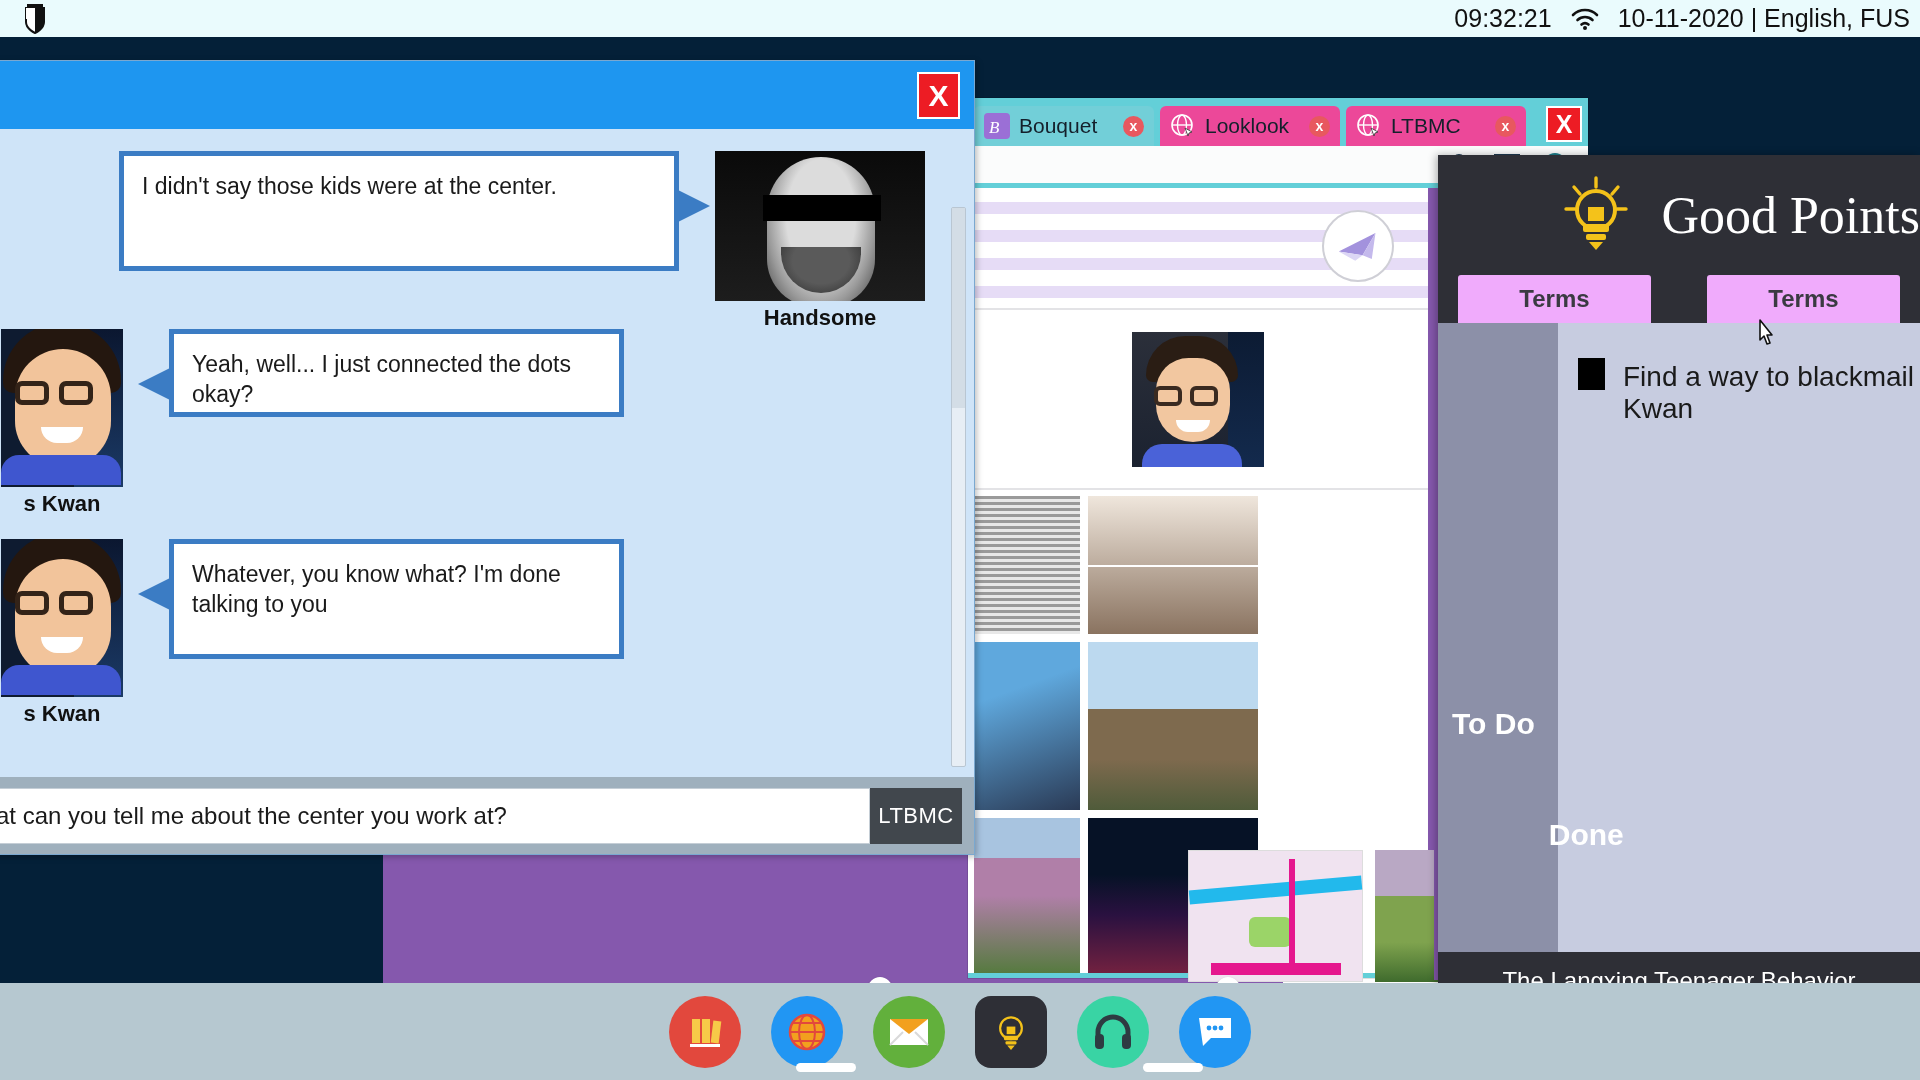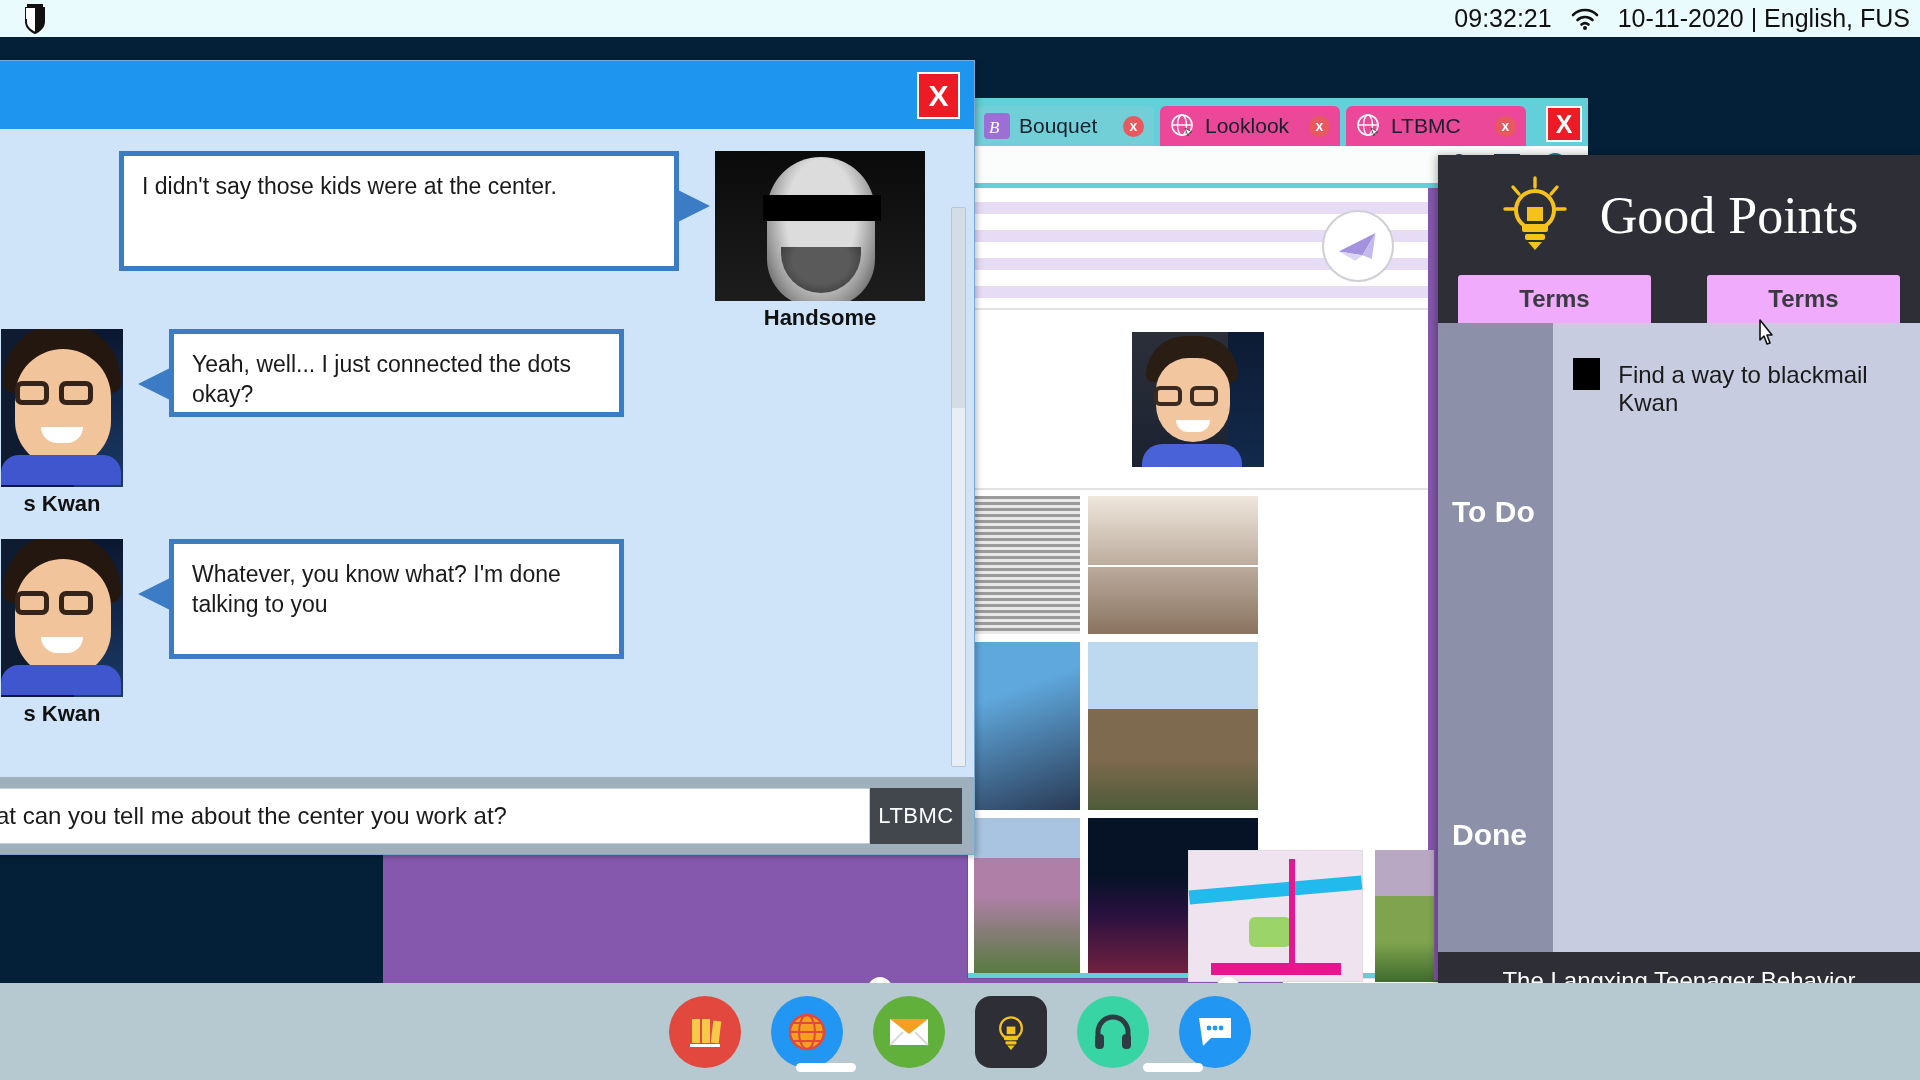--- a/index.html
+++ b/index.html
@@ -230,38 +230,38 @@
     color: #fff; font-size: 22px; letter-spacing: .5px;
     display:flex; align-items:center; justify-content:center;
   }
 
   
   #gp {
     position: absolute; left: 1438px; top: 155px; width: 482px; height: 925px;
     background: #2e2f36; display: flex; flex-direction: column;
     box-shadow: -2px 0 8px rgba(0,0,0,.3);
   }
-  #gp-header { height: 120px; display: flex; align-items: center; justify-content: center; gap: 30px; }
+  #gp-header { height: 120px; display: flex; align-items: center; justify-content: flex-end; gap: 30px; }
   #gp-bulb { width: 70px; height: 78px; }
   #gp-title { color: #fff; font-family: "Liberation Serif", serif; font-size: 52px; }
   #gp-tabs { height: 48px; display: flex; gap: 56px; padding: 0 20px; align-items: stretch; }
   .gp-tab {
     flex: 1 1 0; background: #f0abfc; border-radius: 3px 3px 0 0;
     display: flex; align-items: center; justify-content: center;
     font-size: 24px; font-weight: bold; color: #3a3a42;
   }
   #gp-content { flex: 1 1 auto; background: #c7cce0; display: flex; position: relative; }
-  #gp-railcol { width: 120px; background: #8c90a8; display: flex; flex-direction: column; }
+  #gp-railcol { width: 120px; background: #8c90a8; display: flex; flex-direction: row; align-items: center; }
   .gp-rail-label { color: #fff; font-size: 30px; font-weight: bold; padding-left: 14px; }
   #gp-rail-todo { flex: 0 0 auto; margin-top: 172px; }
   #gp-rail-done { margin-top: auto; margin-bottom: 100px; }
   #gp-list { flex: 1 1 auto; padding: 35px 0 0 20px; }
   .gp-task { display: flex; align-items: flex-start; gap: 18px; margin-bottom: 14px; }
   .gp-checkbox { width: 27px; height: 32px; background: #000; flex: 0 0 27px; }
-  .gp-task-label { font-size: 24px; color: #1a1a1a; padding-top: 3px; }
+  .gp-task-label { font-size: 28px; color: #1a1a1a; padding-top: 3px; }
   #gp-footer {
     height: 128px; background: #2e2f36; color: #fff;
     text-align: center; font-size: 24px; line-height: 1.22; padding: 14px 30px 0;
   }
   #gp-purple-edge { position:absolute; left:1434px; top:287px; width:8px; height:693px; background:#8558ad;}
 
   
   #cursor { position: absolute; left: 1755px; top: 318px; width: 22px; height: 30px; }
 </style>
 </head>

